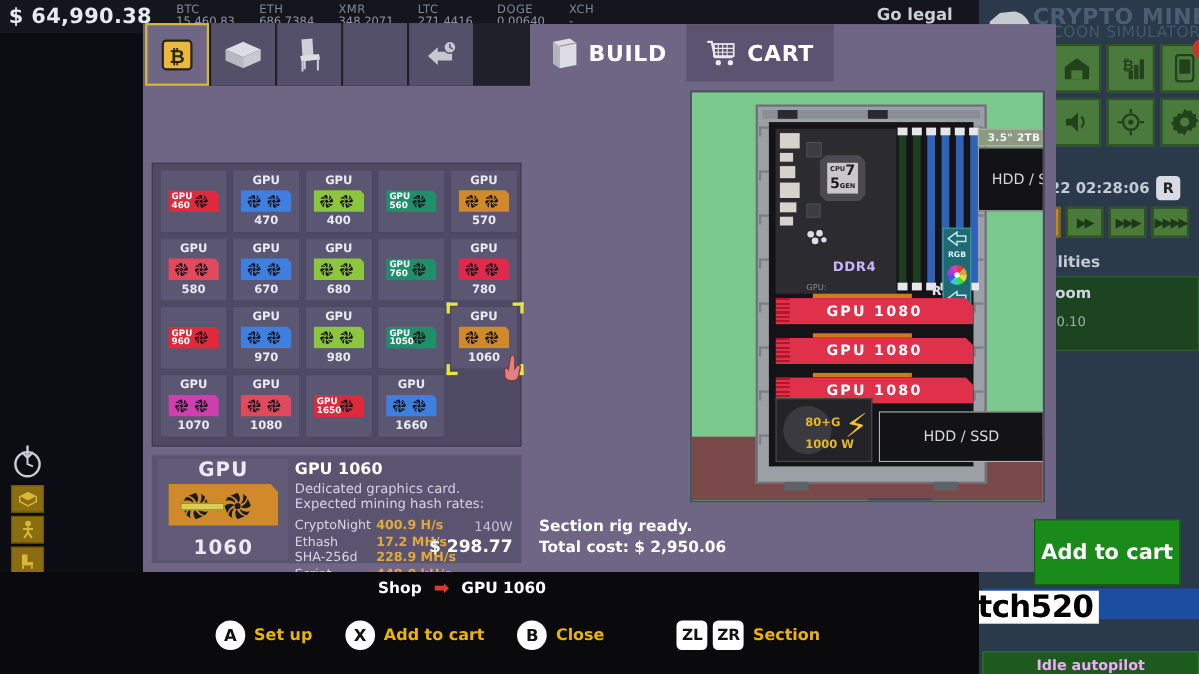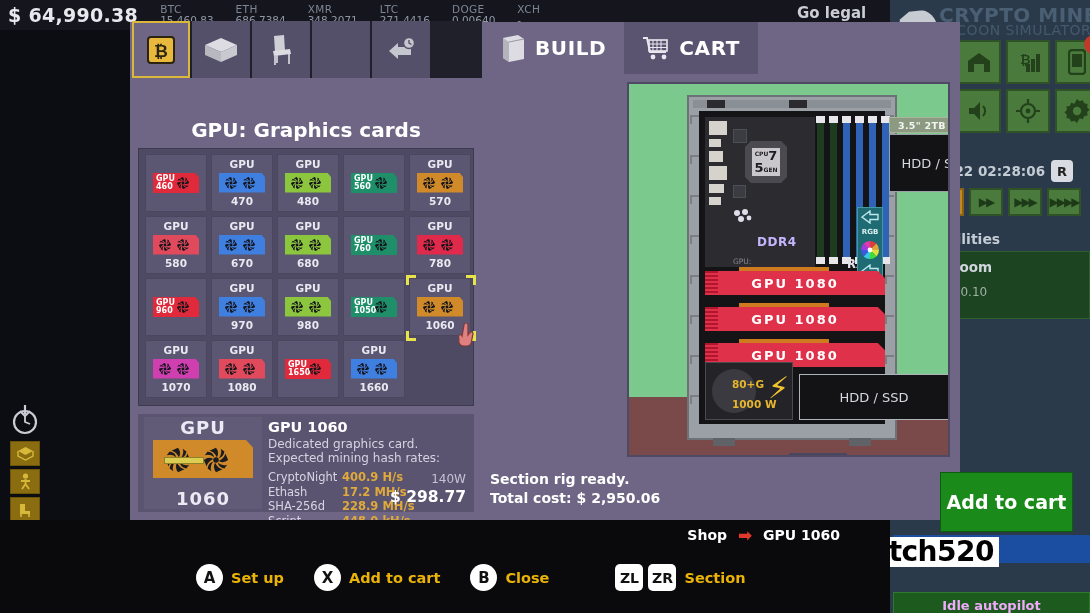--- a/index.html
+++ b/index.html
@@ -263,21 +263,21 @@
 
   .status-line { position:absolute; left:8px; top:448px; color:#fff;
     font-size:14px; font-weight:bold; line-height:1.35; }
   .addcart-btn { position:absolute; left:458px; top:450px; width:133px; height:60px;
     background:#1a8a1a; border:1px solid #0f5c0f; color:#fff; font-size:19px;
     font-weight:bold; display:flex; align-items:center; justify-content:center; }
 
   
   .bottom { position:absolute; left:0; top:520px; width:890px; height:93px;
     background:#0a0a0d; }
-  .breadcrumb { position:absolute; left:0; top:5px; width:840px; text-align:right;
+  .breadcrumb { position:absolute; left:0; top:5px; width:840px; text-align:center;
     color:#fff; font-size:14px; font-weight:bold; }
   .bc-arrow { color:#e0392b; font-size:17px; margin:0 6px; vertical-align:-1px; }
   .hints { position:absolute; left:196px; top:44px; display:flex; align-items:center;
     gap:30px; }
   .hint { display:flex; align-items:center; gap:8px; }
   .hint-key { width:27px; height:27px; border-radius:50%; background:#fff; color:#111;
     font-size:15px; font-weight:bold; display:flex; align-items:center;
     justify-content:center; }
   .hint-key.sq { border-radius:5px; width:28px; font-size:14px; }
   .hint-txt { color:#eab308; font-size:14.5px; font-weight:bold; }
@@ -462,21 +462,20 @@
         <div class="cat-tab empty"></div>
         <div class="cat-tab">
           <svg width="34" height="30" viewBox="0 0 34 30">
               <path d="M5 16 L14 8 L14 12 L27 12 L27 20 L14 20 L14 24 Z" fill="#c6c6ce"></path>
               <circle cx="25" cy="8" r="5.5" fill="#c6c6ce" stroke="#55506a" stroke-width="1.4"></circle>
               <path d="M25 5 L25 8 L27.5 9.5" stroke="#55506a" stroke-width="1.4" fill="none"></path>
             </svg>
         </div>
       </div>
 
-      <div class="shop-title">GPU: Graphics cards</div>
 
       <div class="grid-wrap">
         <div class="grid" id="gpu-grid">
             <div class="cell">
               <div class="gcard" style="background:#e02a3c;">
                 <div class="gcard-inline">GPU<br>460</div>
 <svg class="fan f2" viewBox="0 0 30 30">
   <g fill="#14141a">
                     <circle cx="15" cy="15" r="3"></circle>
   <path d="M15 2 q4 5 1 10 q-3 -6 -8 -7 z"></path>
@@ -549,21 +548,21 @@
   <path d="M15 28 q-4 -5 -1 -10 q3 6 8 7 z"></path>
                     <path d="M2 15 q5 -4 10 -1 q-6 3 -7 8 z"></path>
   <path d="M24 6 q-1 6 -6 7 q4 -5 2 -10 z"></path>
                     <path d="M24 24 q-6 -1 -7 -6 q5 4 10 2 z"></path>
   <path d="M6 24 q1 -6 6 -7 q-4 5 -2 10 z"></path>
                     <path d="M6 6 q6 1 7 6 q-5 -4 -10 -2 z"></path>
                   </g>
 </svg>
                 <div class="gconn"></div>
               </div>
-              <div class="cell-lbl">480</div>
+              <div class="cell-lbl">400</div>
             </div>
             <div class="cell">
               <div class="gcard" style="background:#1f8f6a;">
                 <div class="gcard-inline">GPU<br>560</div>
 <svg class="fan f2" viewBox="0 0 30 30">
   <g fill="#14141a">
                     <circle cx="15" cy="15" r="3"></circle>
   <path d="M15 2 q4 5 1 10 q-3 -6 -8 -7 z"></path>
                     <path d="M28 15 q-5 4 -10 1 q6 -3 7 -8 z"></path>
   <path d="M15 28 q-4 -5 -1 -10 q3 6 8 7 z"></path>

